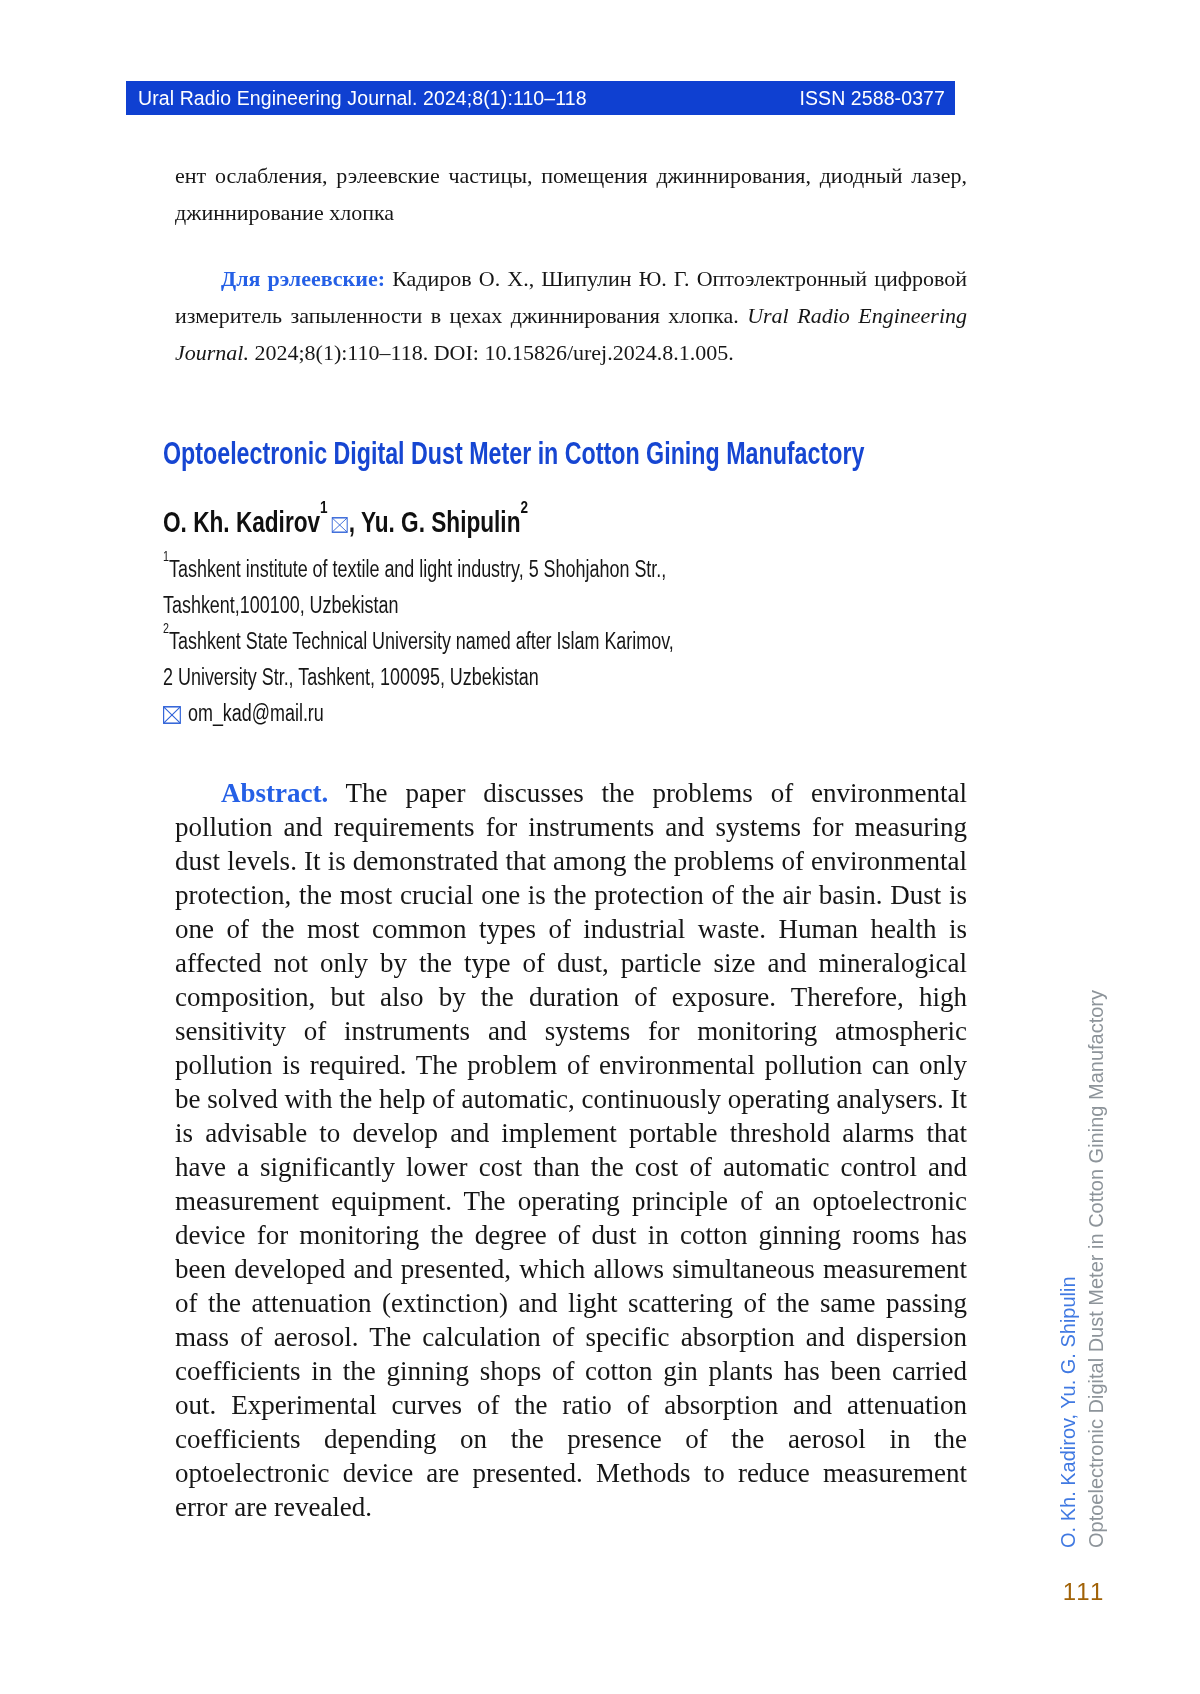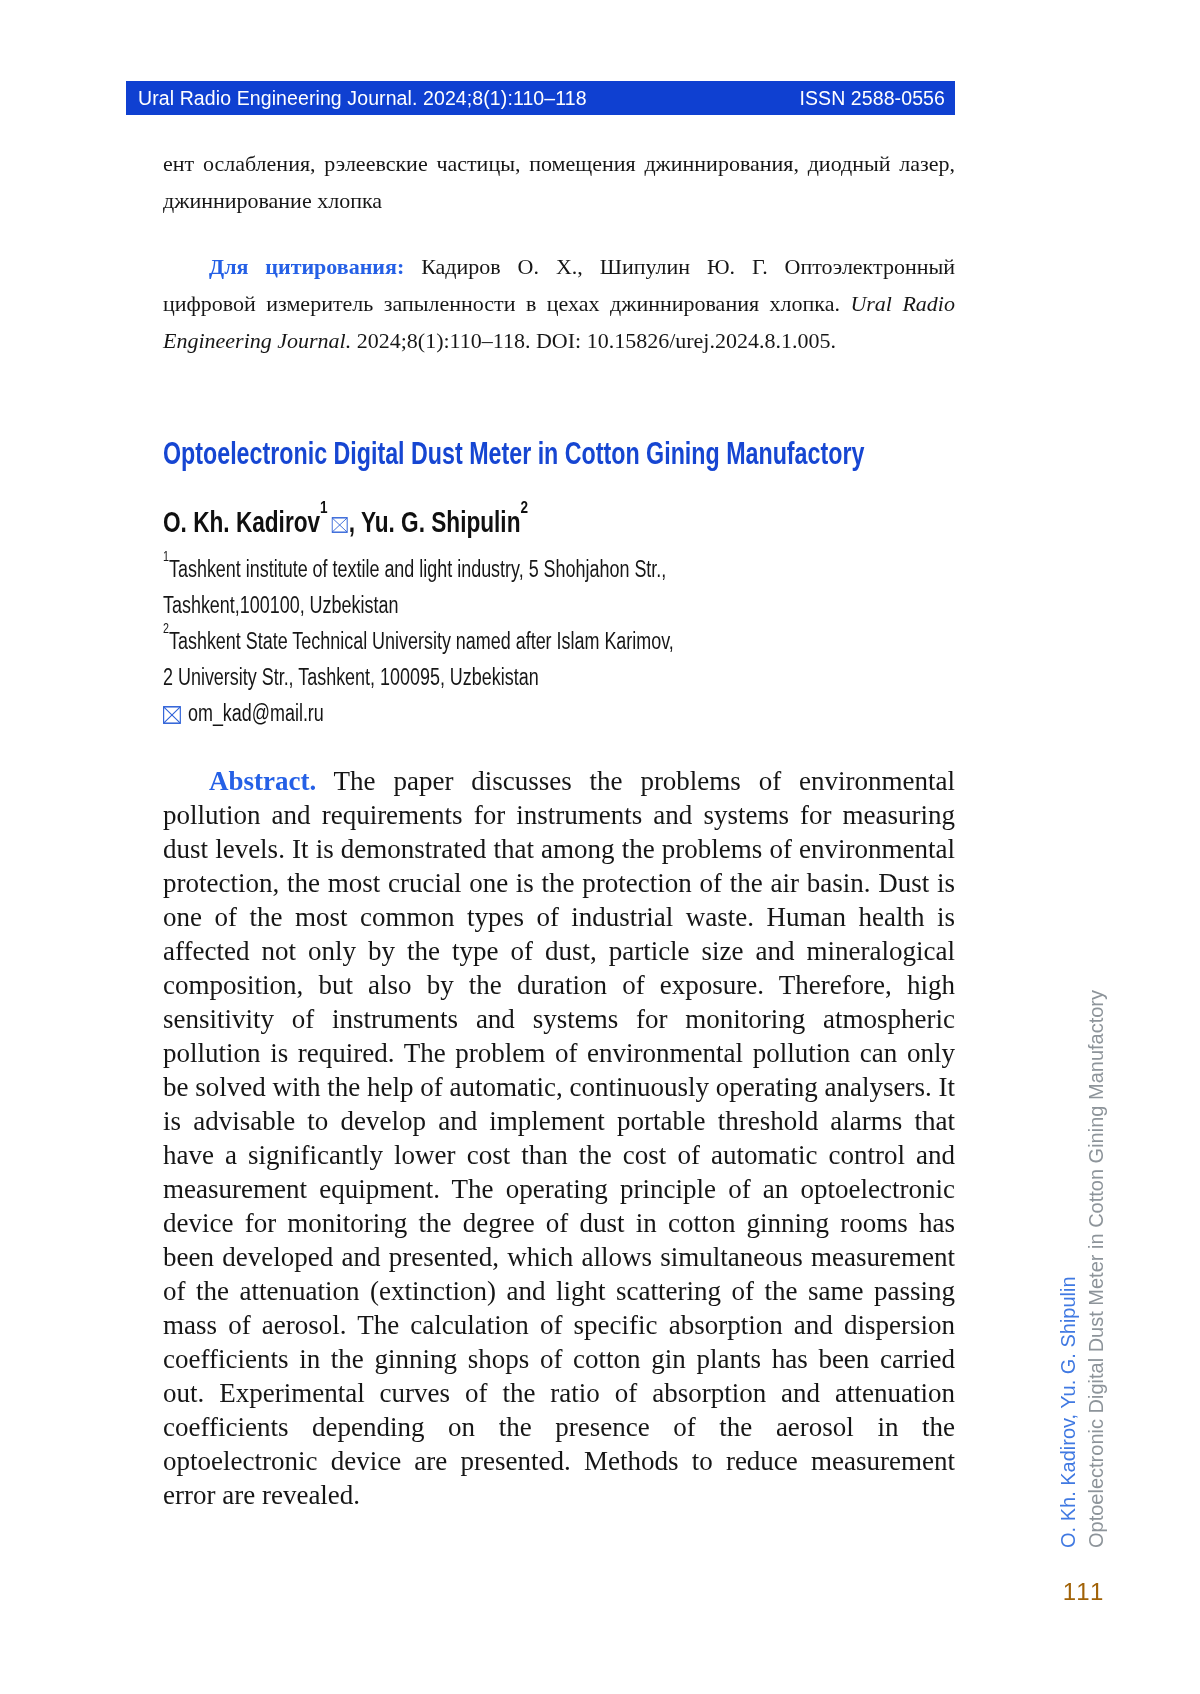--- a/index.html
+++ b/index.html
@@ -25,21 +25,21 @@
     box-sizing: border-box;
     font-size: 19.5px;
     letter-spacing: 0.1px;
   }
   .serif {
     font-family: "Liberation Serif", serif;
     color: #161616;
     text-align: justify;
     hyphens: auto;
     -webkit-hyphens: auto;
-    margin: 0;
+    margin: 12px;
   }
   .ru-kw {
     position: absolute;
     left: 163px; top: 145px;
     width: 792px;
     font-size: 22px;
     line-height: 37px;
   }
   .citation {
     position: absolute;
@@ -133,27 +133,27 @@
     font-weight: 500;
   }
 </style>
 </head>
 <body>
 
 <div class="page">
 
   <div class="topbar">
     <span>Ural Radio Engineering Journal. 2024;8(1):110–118</span>
-    <span>ISSN 2588-0556</span>
+    <span>ISSN 2588-0377</span>
   </div>
 
   <p class="serif ru-kw" lang="ru">ент ослабления, рэлеевские частицы, помещения джиннирования, диодный лазер, джиннирование хлопка</p>
 
   <p class="serif citation" lang="ru">
-    <span class="label-blue">Для цитирования:</span>
+    <span class="label-blue">Для рэлеевские:</span>
     <span>Кадиров О. Х., Шипулин Ю. Г. Оптоэлектронный цифровой измеритель запыленности в цехах джиннирования хлопка.</span>
     <span class="italic">Ural Radio Engineering Journal.</span>
     <span>2024;8(1):110–118. DOI: 10.15826/urej.2024.8.1.005.</span>
   </p>
 
   <h1 class="title">Optoelectronic Digital Dust Meter in Cotton Gining Manufactory</h1>
 
   <div class="authors"><span>O. Kh. Kadirov</span><sup class="aff">1</sup><svg class="env env-author" width="21" height="16" viewBox="0 0 21 16">
         <rect x="0.8" y="0.8" width="19.4" height="14.4" fill="#ffffff" stroke="#2f62d8" stroke-width="1.4"></rect>
         <path d="M1 1 L20 15 M20 1 L1 15" stroke="#2f62d8" stroke-width="1" fill="none"></path>

